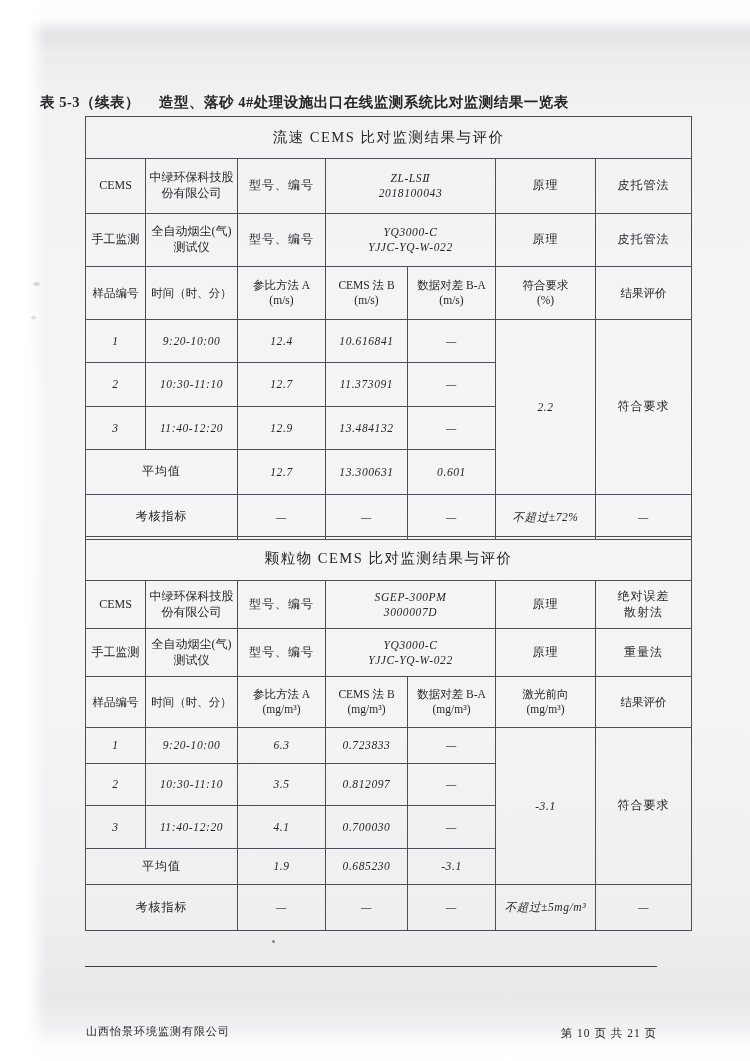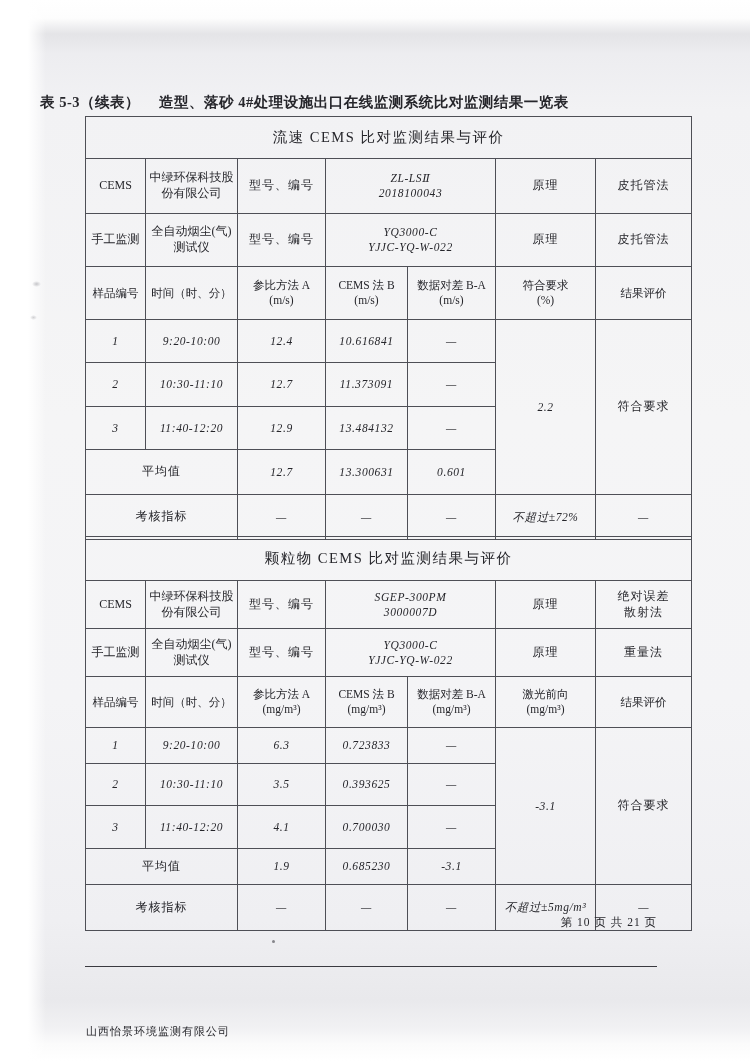--- a/index.html
+++ b/index.html
@@ -22,21 +22,21 @@
   td{
     border:1px solid #4e4f56;text-align:center;vertical-align:middle;
     font-size:12px;padding:0 2px;white-space:pre-line;line-height:1.3;
   }
   td.section{font-size:14.5px;letter-spacing:1.5px;border-bottom-width:1px;}
   td.hdr{font-size:11.5px;}
   td.num{font-size:11.5px;letter-spacing:.6px;font-style:italic;}
   td.lbl{letter-spacing:1px;}
   .footer-line{position:absolute;left:85px;top:966px;width:572px;border-top:1.5px solid #3a3a40;}
   .footer-left{position:absolute;left:86px;top:1024px;font-size:11px;letter-spacing:1px;}
-  .footer-right{position:absolute;left:545px;top:915px;width:112px;font-size:11.5px;text-align:right;letter-spacing:1px;}
+  .footer-right{position:absolute;left:545px;top:1026px;width:112px;font-size:11.5px;text-align:right;letter-spacing:1px;}
   .smudge{position:absolute;border-radius:50%;background:radial-gradient(closest-side,#9a9aa0,rgba(180,180,185,0));}
   .s1{left:32px;top:281px;width:9px;height:6px;opacity:.55;}
   .s2{left:30px;top:315px;width:7px;height:5px;opacity:.45;}
   .dot{position:absolute;left:272px;top:940px;width:3px;height:3px;background:#6a6a70;border-radius:50%;opacity:.8;}
 </style>
 </head>
 <body>
 
 <div class="caption">表 5-3（续表）　 造型、落砂 4#处理设施出口在线监测系统比对监测结果一览表</div>
 
@@ -181,21 +181,21 @@
     <td class="num">6.3</td>
     <td class="num">0.723833</td>
     <td class="num">—</td>
     <td class="num" rowspan="4">-3.1</td>
     <td class="lbl" rowspan="4">符合要求</td>
   </tr>
   <tr style="height:42px">
     <td class="num">2</td>
     <td class="num">10:30-11:10</td>
     <td class="num">3.5</td>
-    <td class="num">0.393625</td>
+    <td class="num">0.812097</td>
     <td class="num">—</td>
   </tr>
   <tr style="height:43px">
     <td class="num">3</td>
     <td class="num">11:40-12:20</td>
     <td class="num">4.1</td>
     <td class="num">0.700030</td>
     <td class="num">—</td>
   </tr>
   <tr style="height:36px">

